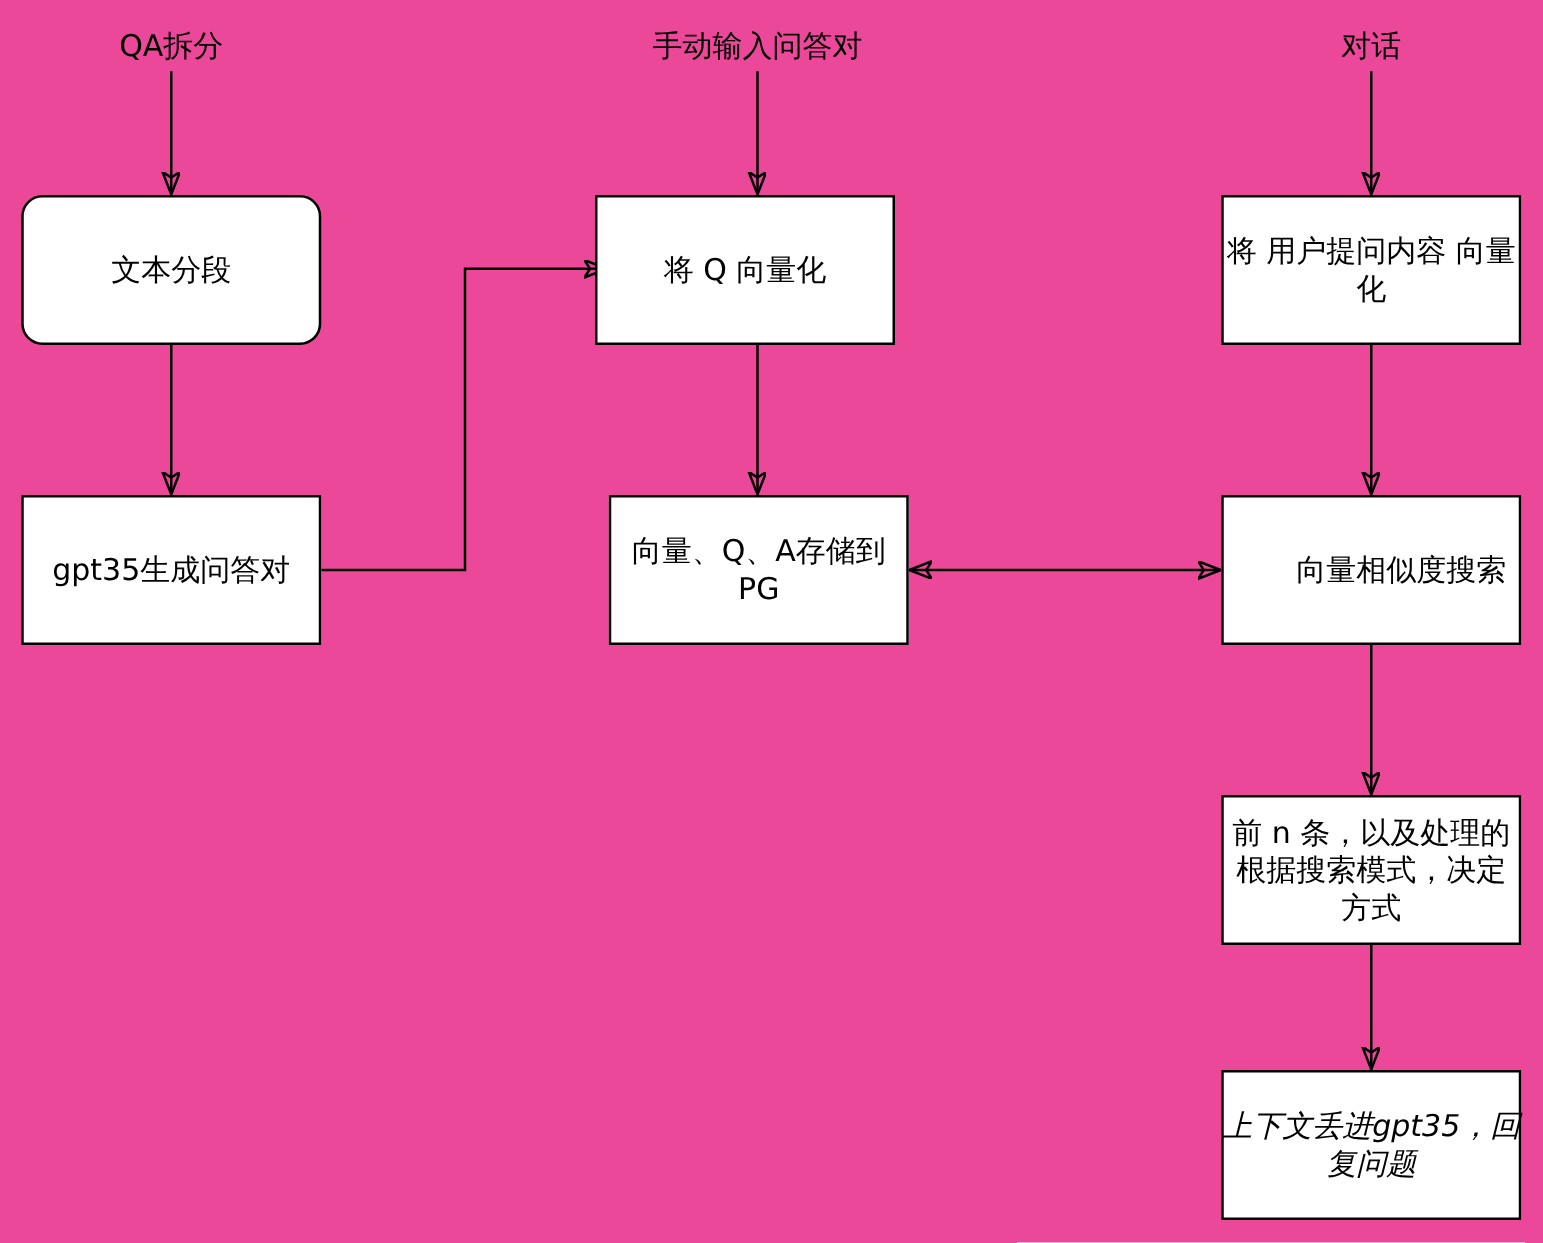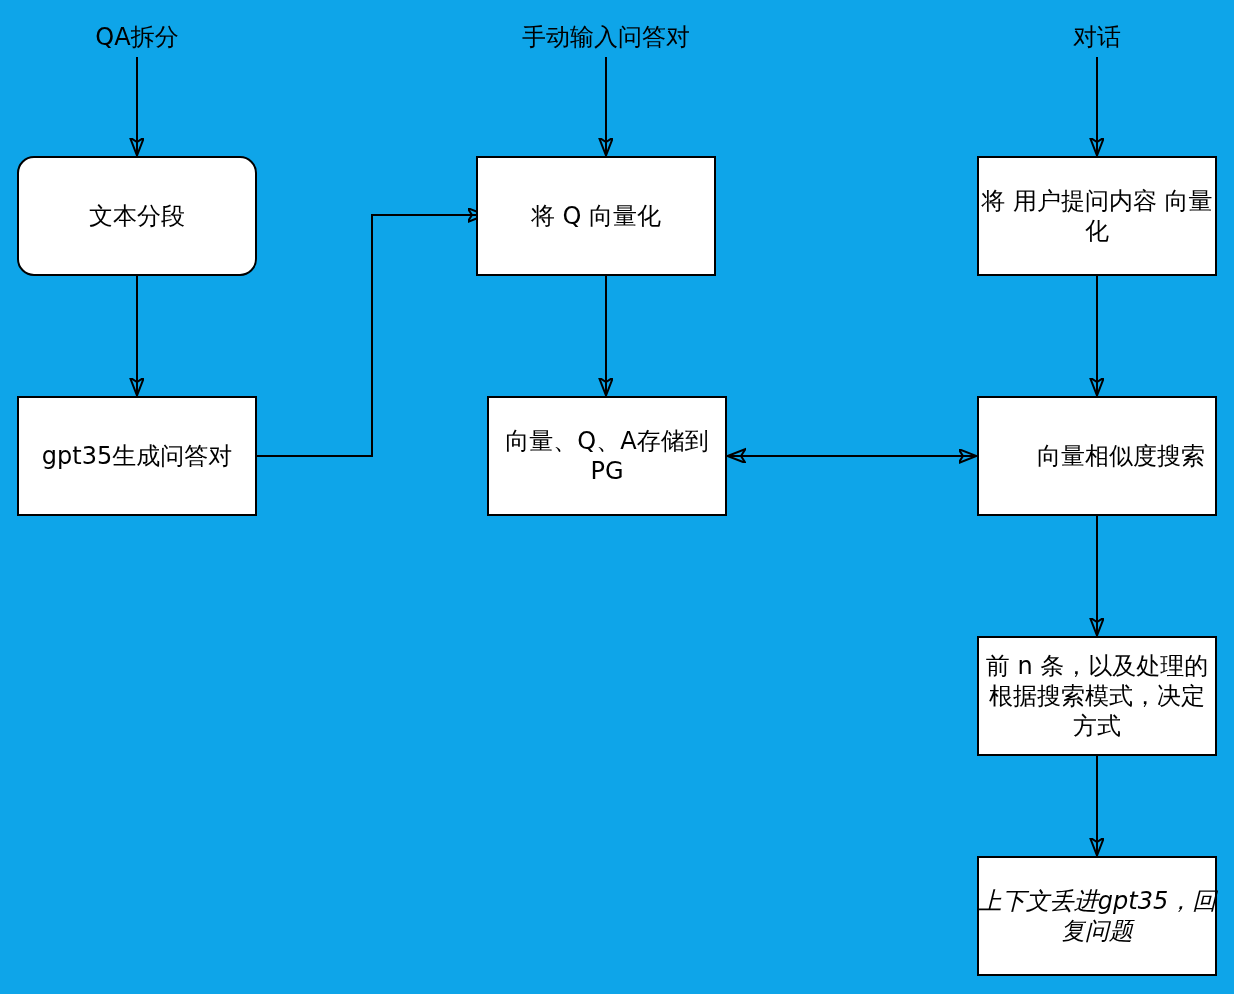--- a/index.html
+++ b/index.html
@@ -1,20 +1,20 @@
 <!DOCTYPE html>
 <html><head>
 <meta charset="utf-8">
 <style>
   html, body { margin: 0; padding: 0; background: #ffffff; }
   .canvas {
     position: relative;
     width: 1234px;
     height: 994px;
-    background: #0ea5e9;
+    background: #ec4899;
     font-family: "DejaVu Sans", "Liberation Sans", sans-serif;
     color: #000000;
     overflow: hidden;
   }
   .edges-layer {
     position: absolute;
     left: 0; top: 0;
     width: 1234px; height: 994px;
   }
   .edges-layer path {

